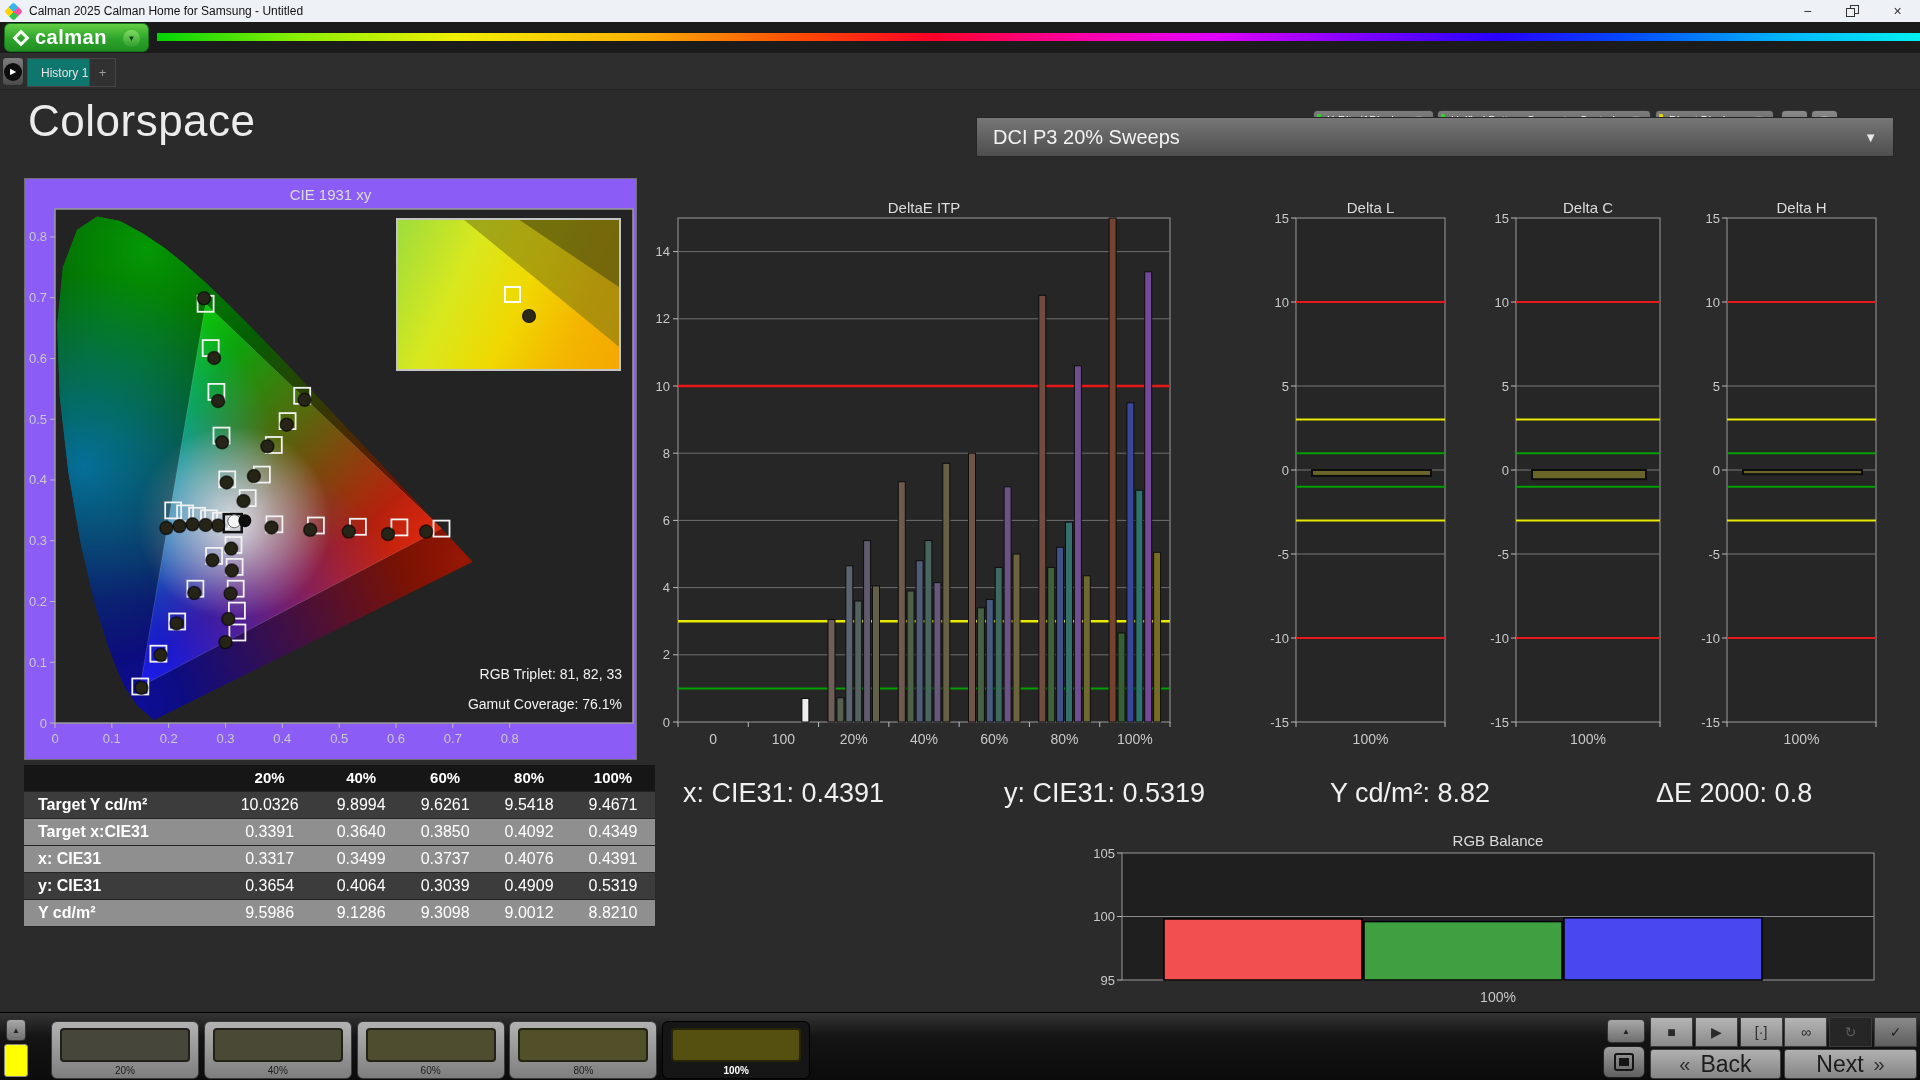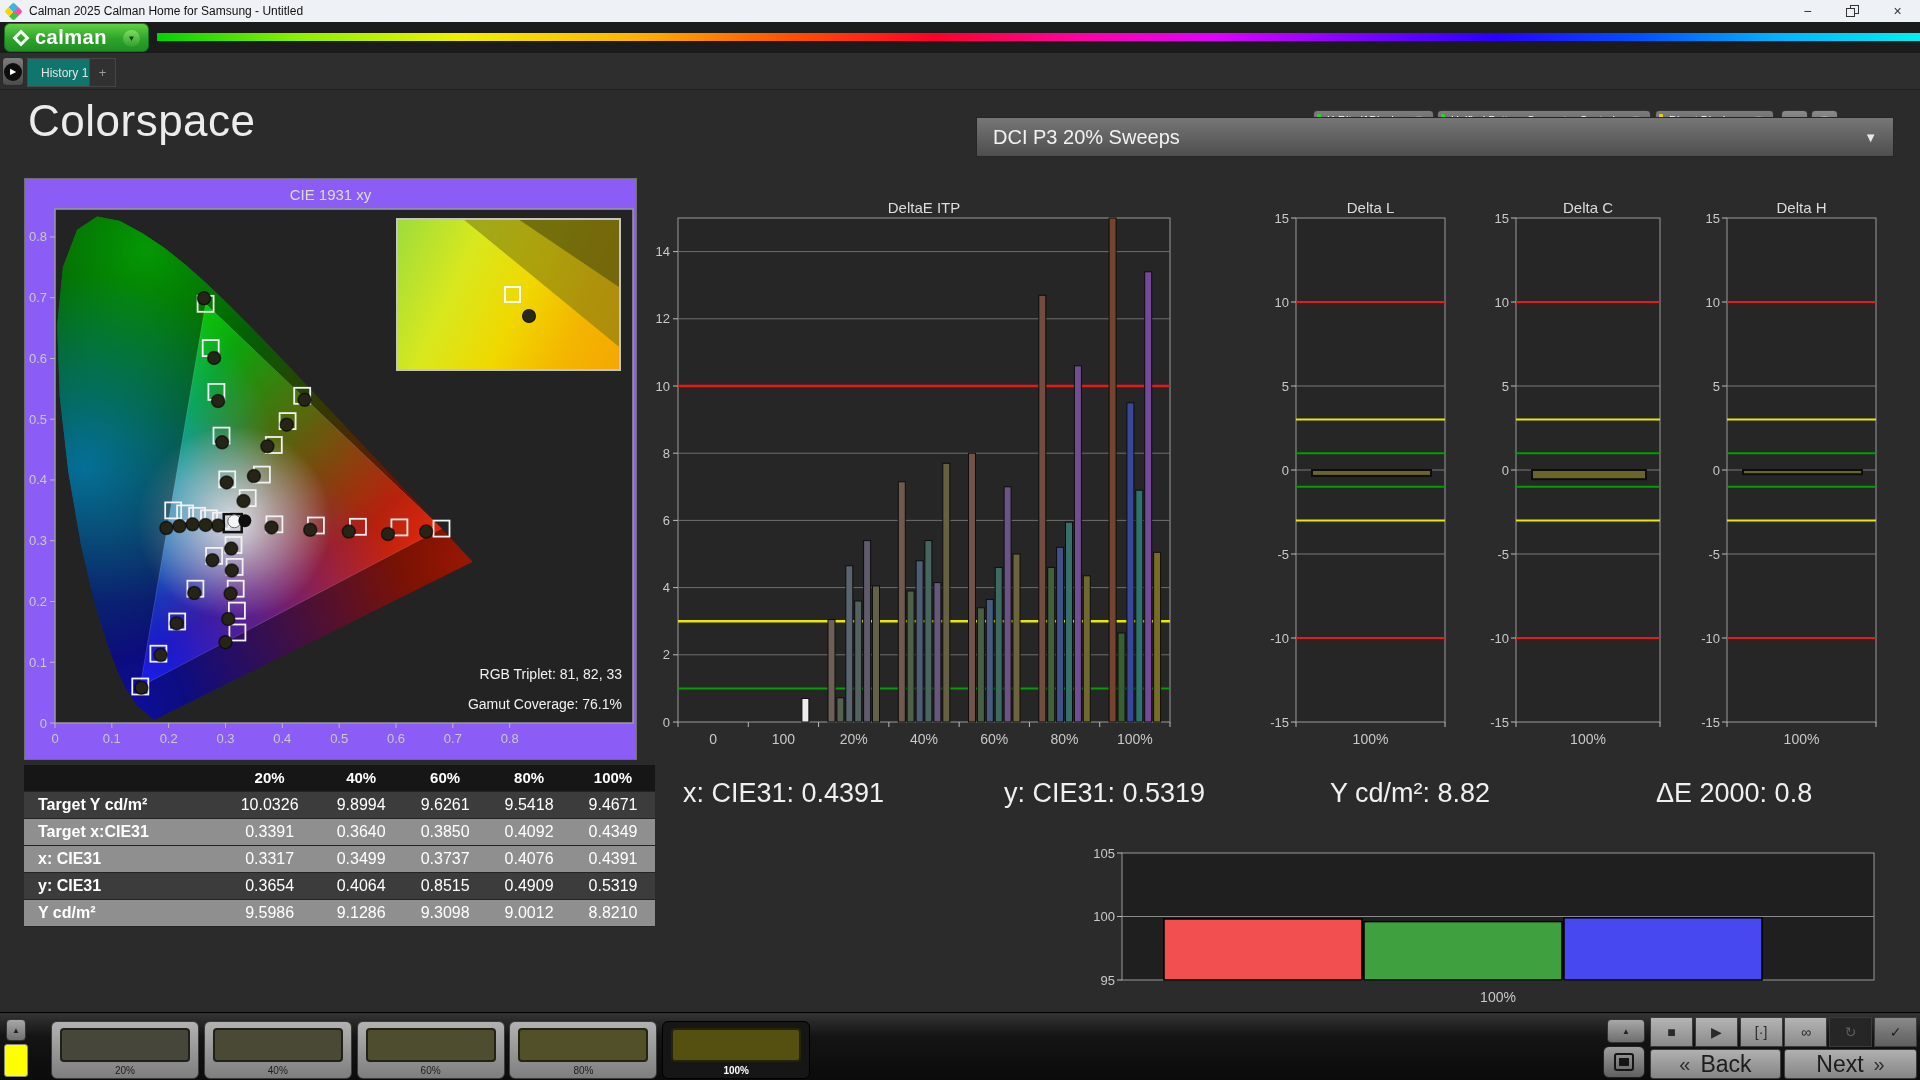--- a/index.html
+++ b/index.html
@@ -569,35 +569,36 @@
           <td>0.3317</td>
           <td>0.3499</td>
           <td>0.3737</td>
           <td>0.4076</td>
           <td>0.4391</td>
         </tr>
         <tr class="dark">
           <td class="rowlabel">y: CIE31</td>
           <td>0.3654</td>
           <td>0.4064</td>
-          <td>0.8515</td>
+          <td>0.3039</td>
           <td>0.4909</td>
           <td>0.5319</td>
         </tr>
         <tr class="light">
           <td class="rowlabel">Y cd/m²</td>
           <td>9.5986</td>
           <td>9.1286</td>
           <td>9.3098</td>
           <td>9.0012</td>
           <td>8.8210</td>
         </tr>
       </tbody>
     </table>
 
+  <div class="chart-title" style="left:1122px; width:752px; top:832px;">RGB Balance</div>
   <svg id="rgb-svg" class="abs" style="left:1088px; top:830px;" width="812" height="178">
       <rect x="34" y="23" width="752" height="127" fill="#1f1f1f" stroke="#9a9a9a"></rect>
       <line x1="34" y1="86.5" x2="786" y2="86.5" stroke="#8a8a8a"></line>
       <rect x="76" y="89.0" width="198" height="61.0" fill="#f25050" stroke="#000" stroke-width="1.5"></rect>
       <rect x="276" y="91.6" width="198" height="58.4" fill="#3fa03f" stroke="#000" stroke-width="1.5"></rect>
       <rect x="476" y="87.8" width="198" height="62.2" fill="#4848f0" stroke="#000" stroke-width="1.5"></rect>
       <line x1="29" y1="23" x2="34" y2="23" stroke="#bbb"></line>
       <text class="tick" x="27" y="27.5" text-anchor="end">105</text>
       <line x1="29" y1="86.5" x2="34" y2="86.5" stroke="#bbb"></line>
       <text class="tick" x="27" y="91" text-anchor="end">100</text>

